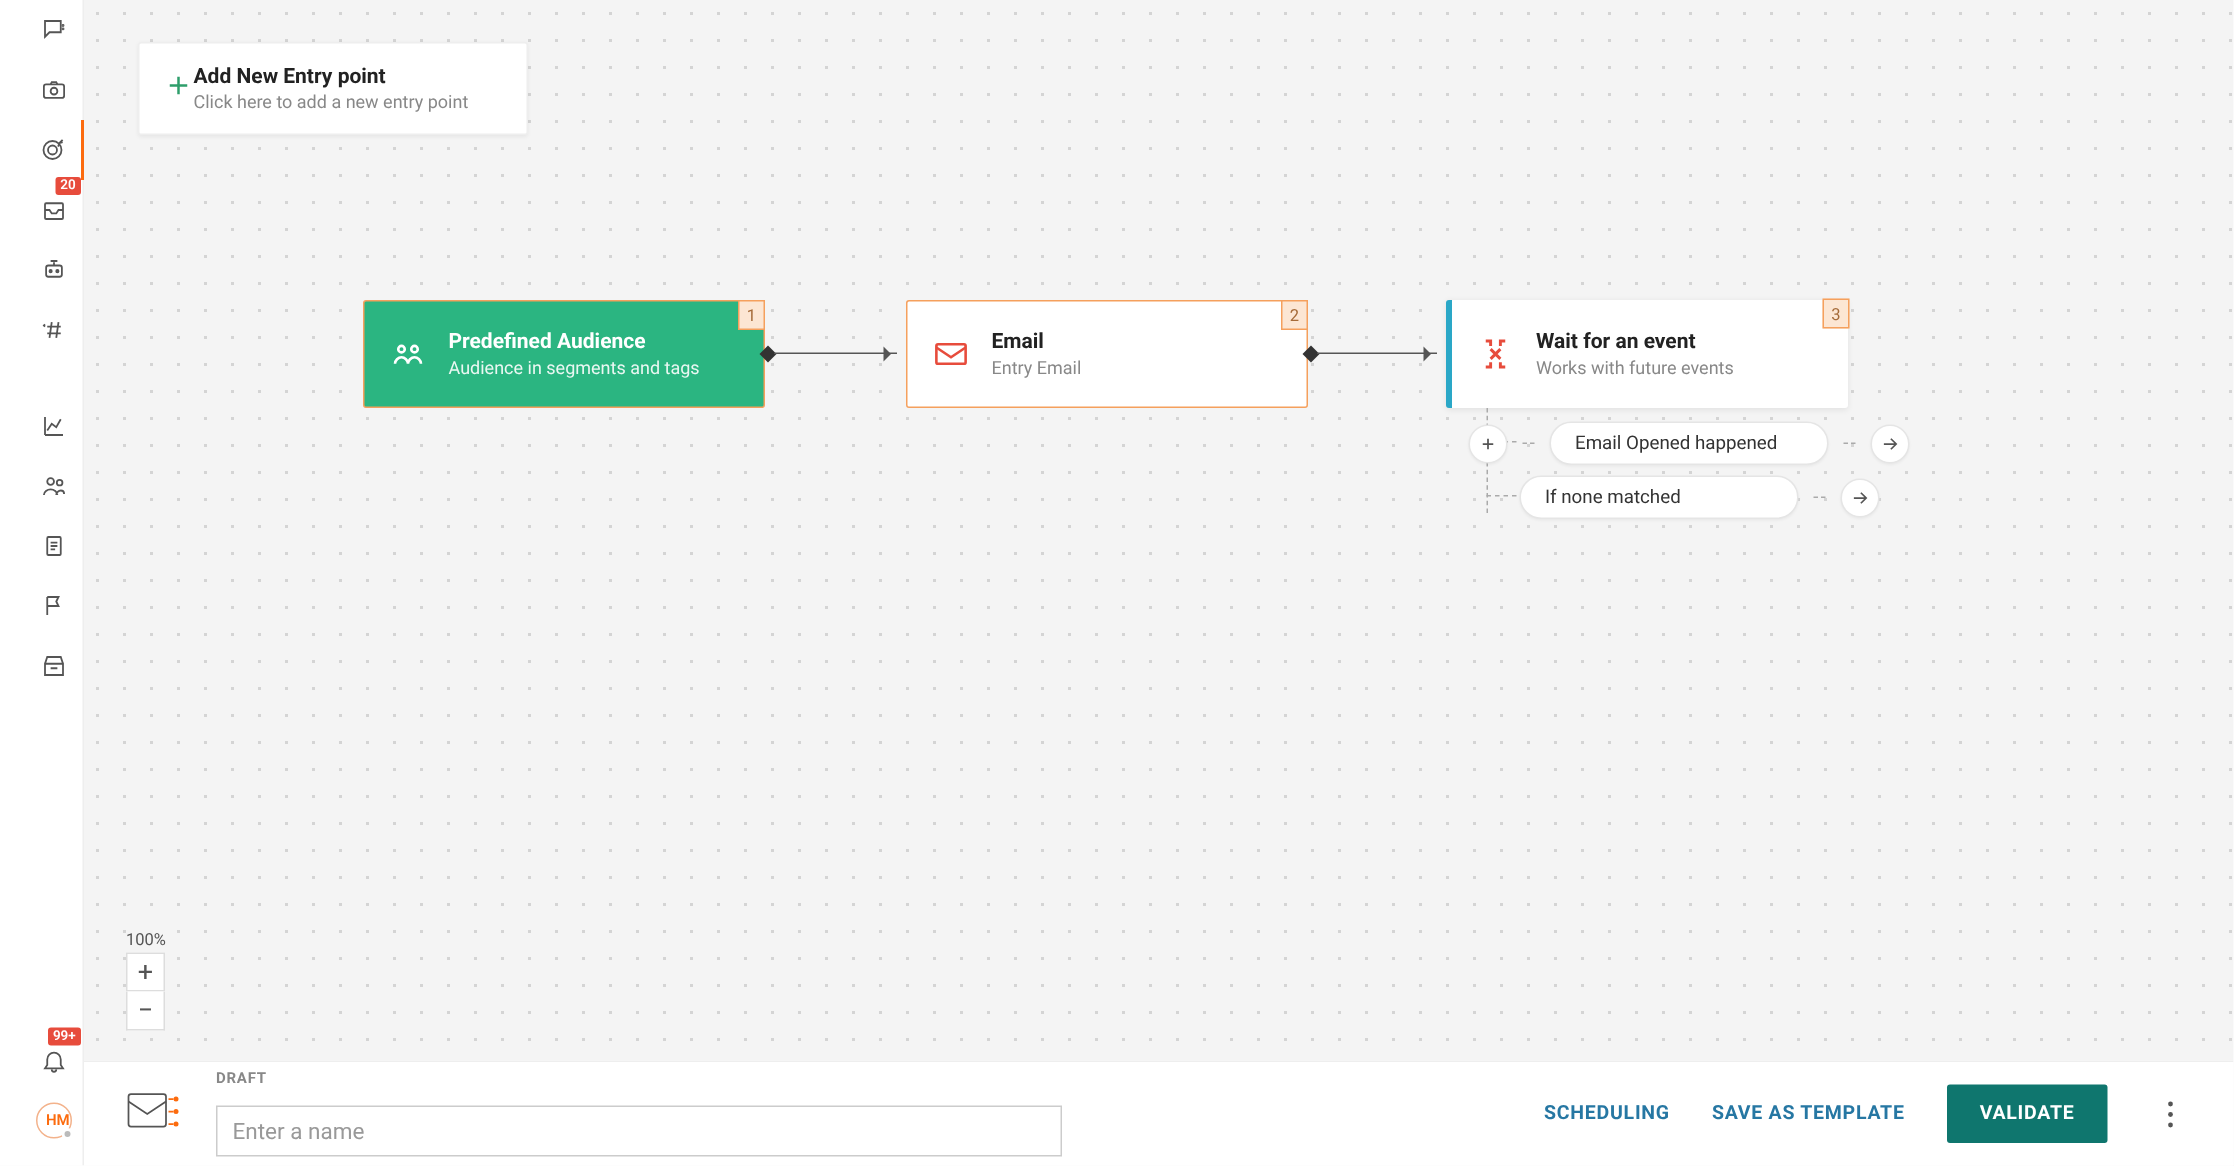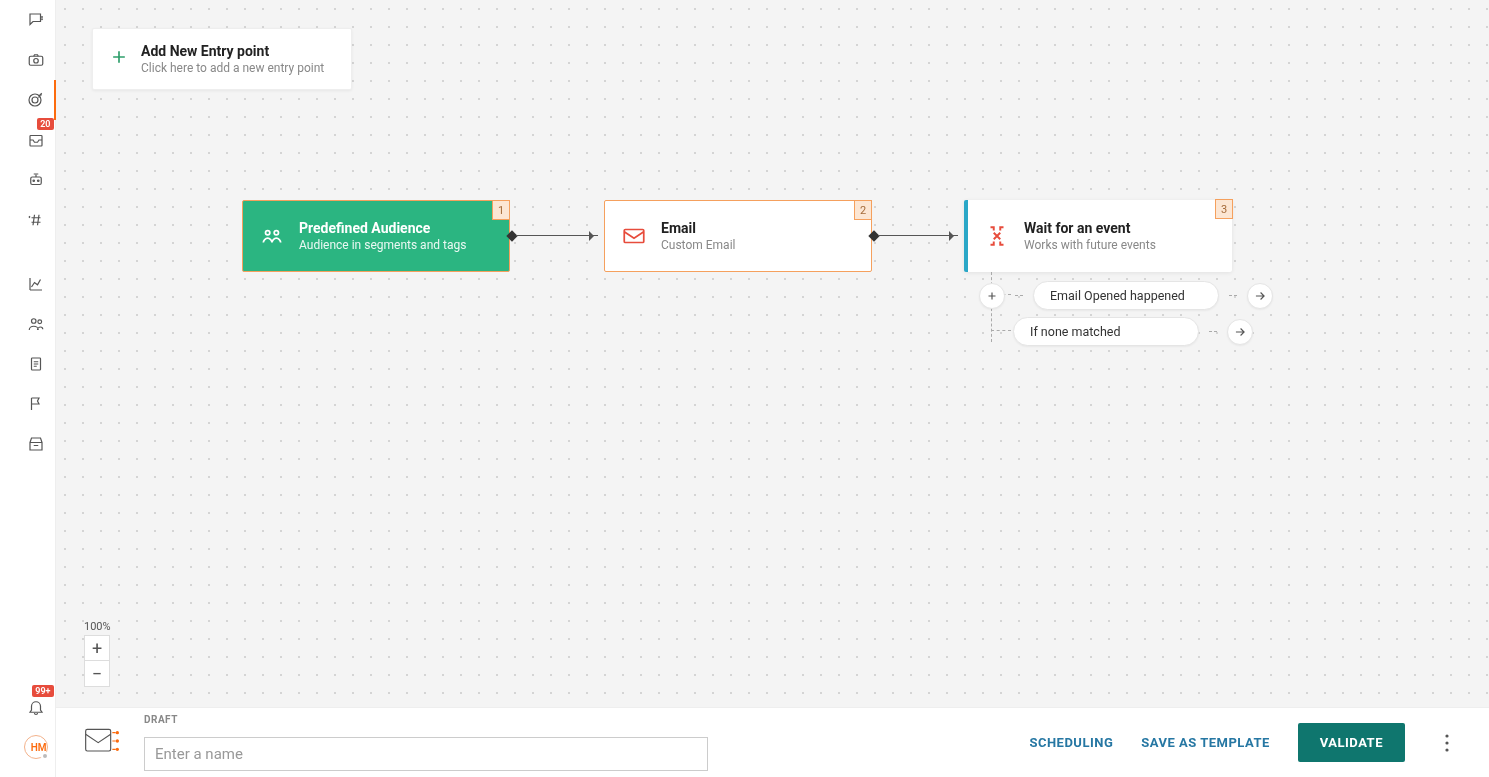--- a/index.html
+++ b/index.html
@@ -18,21 +18,21 @@
   .sb-item svg { width: 18px; height: 18px; stroke: #555; fill: none; stroke-width: 1.6; }
   .avatar { width: 24px; height: 24px; border-radius: 50%; background: #fff; border: 1px solid #f3b28b; color: #fc6b0e; font-size: 10px; font-weight: 600; display: flex; align-items: center; justify-content: flex-end; position: relative; }
   .avatar-dot { position: absolute; right: -2px; bottom: -2px; width: 8px; height: 8px; border-radius: 50%; background: #bbb; border: 2px solid #fff; }
 
   
   .main { flex: 1; height: 100%; display: flex; flex-direction: column; position: relative; }
 
   .canvas { flex: 1; position: relative; background-color: #f4f4f4; background-image: radial-gradient(#d4d4d4 1px, transparent 1px); background-size: 18px 18px; overflow: hidden; }
 
   
-  .entry-card { position: absolute; left: 36px; top: 28px; width: 260px; background: #fff; border: 1px solid #eee; border-radius: 2px; box-shadow: 0 1px 3px rgba(0,0,0,0.06); display: flex; align-items: center; padding: 14px 16px; gap: 12px; cursor: pointer; }
+  .entry-card { position: absolute; left: 36px; top: 28px; width: 260px; background: #fff; border: 1px solid #eee; border-radius: 2px; box-shadow: 0 1px 3px rgba(0,0,0,0.06); display: flex; align-items: center; padding: 14px 16px; gap: 0; cursor: pointer; }
   .entry-card .plus { color: #2e9e6b; }
   .entry-card .plus svg { width: 20px; height: 20px; stroke: #2e9e6b; stroke-width: 2; }
   .entry-card .title { font-weight: 700; font-size: 14px; color: #222; }
   .entry-card .sub { font-size: 12px; color: #888; margin-top: 2px; }
 
   
   .zoom { position: absolute; left: 28px; bottom: 20px; display: flex; flex-direction: column; width: 26px; }
   .zoom-label { font-size: 11px; color: #555; background: rgba(244,244,244,0.9); padding: 2px 0; text-align: right; }
   .zoom-btn { width: 26px; height: 26px; border: 1px solid #ddd; background: #fff; display: flex; align-items: center; justify-content: center; color: #555; font-size: 18px; cursor: pointer; }
   .zoom-btn + .zoom-btn { border-top: none; }
@@ -213,21 +213,21 @@
       <div class="node node2 orange-border">
         <div class="idx">2</div>
         <div class="node-icon">
           <svg viewBox="0 0 24 24" fill="none" stroke="#e74c3c" stroke-width="1.6">
               <rect x="3" y="6" width="18" height="12" rx="1"></rect>
               <path d="M3 8l9 6 9-6"></path>
             </svg>
         </div>
         <div class="texts">
           <div class="t1" style="color:#222">Email</div>
-          <div class="t2">Custom Email</div>
+          <div class="t2">Entry Email</div>
         </div>
       </div>
 
       <div class="dot" style="left:814px;"></div>
       <div class="conn" style="left:822px; width:80px;"></div>
 
       <div class="node node3">
         <div class="idx">3</div>
         <div class="node-icon">
           <svg viewBox="0 0 24 24" fill="none" stroke-width="1.8">

